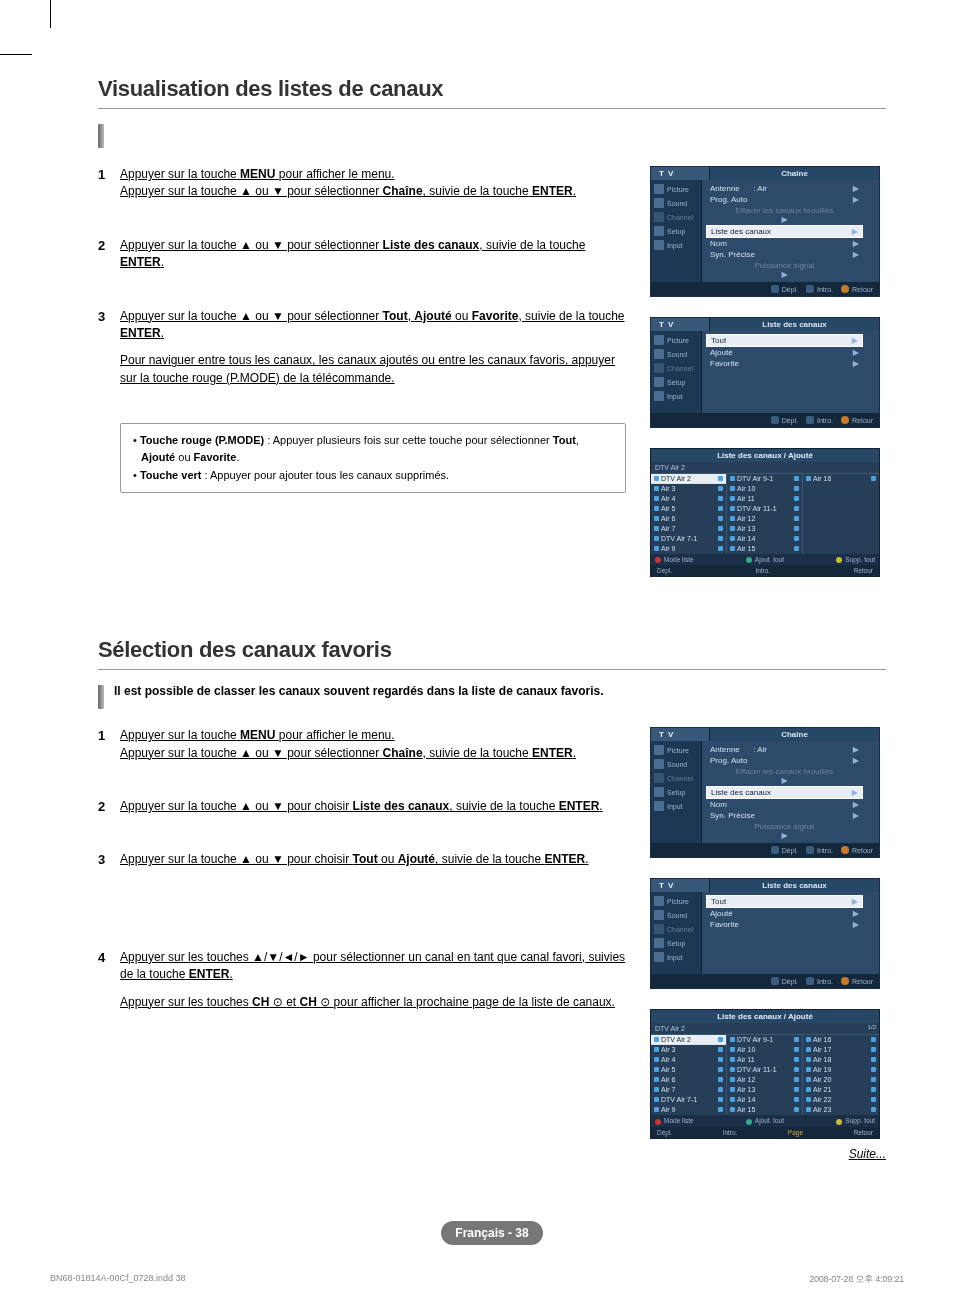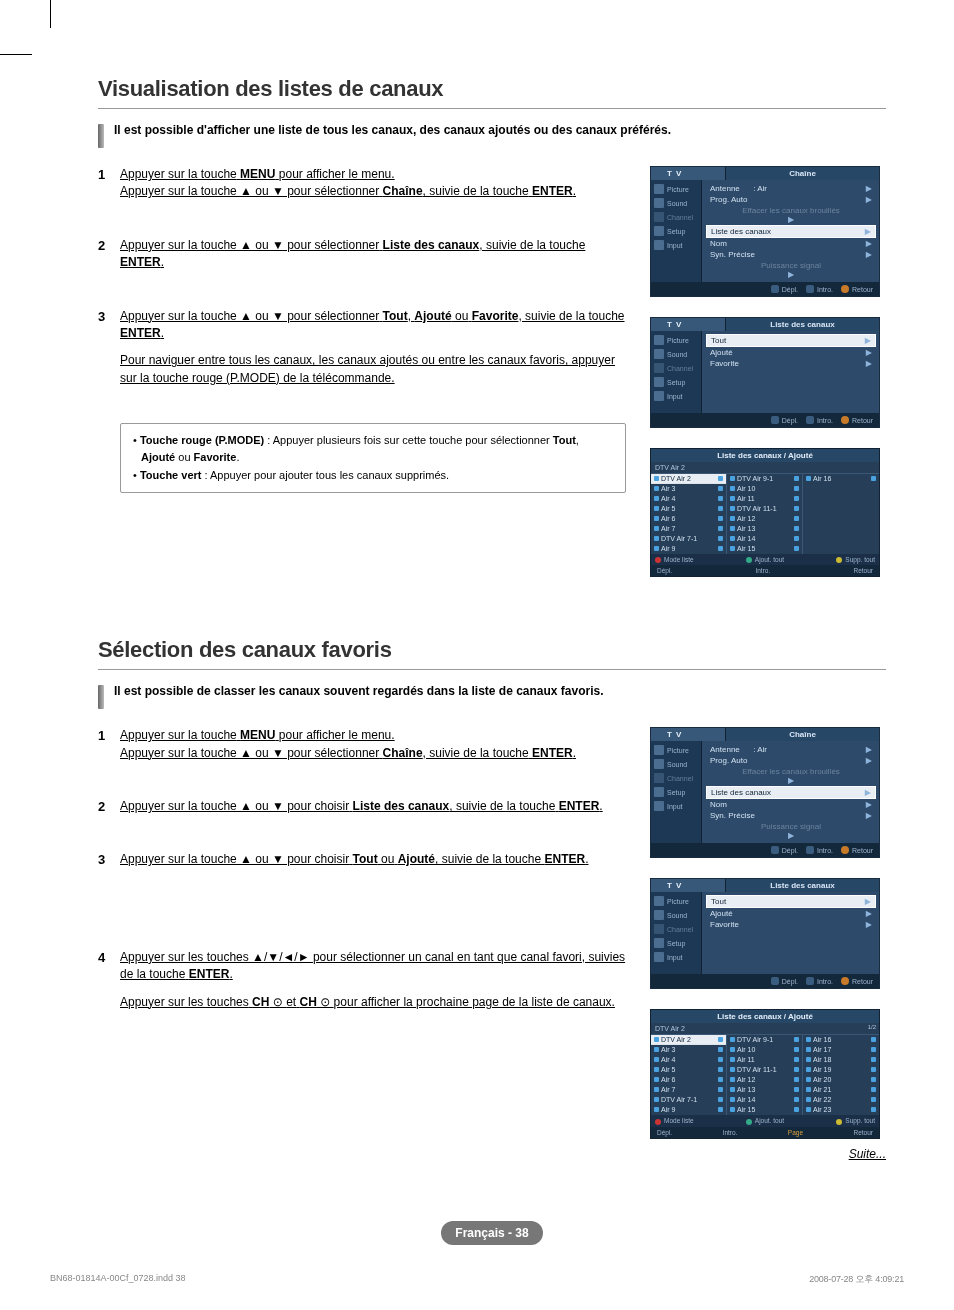--- a/index.html
+++ b/index.html
@@ -18,28 +18,28 @@
 .side-col { width:230px; }
 .step { display:flex; margin-bottom:26px; font-size:12px; line-height:1.45; }
 .step-num { width:22px; min-width:22px; font-weight:bold; font-size:13px; }
 .step-body { flex:1;text-decoration:underline; }
 .step-body p { margin:0 0 10px 0; }
 .bullets { border:1px solid #999; border-radius:2px; padding:8px 10px 6px 12px; margin-left:22px; font-size:11px; line-height:1.5; }
 .bullets li { list-style:none; text-indent:-8px; padding-left:8px; margin-bottom:2px; }
 .bullets li::before { content:"• "; }
 .osd { margin-bottom:20px; background:#2e4a6a; color:#cfe0ef; font-size:8px; border:1px solid #1a2c42; position:relative; }
 .osd-header { display:flex; background:#17283b; }
-.osd-header .tab-tv { width:42px; padding:2px 16px; background:#375878; font-weight:bold; color:#e6f0fa; border-right:1px solid #132233; font-size:8px; letter-spacing:1px; }
+.osd-header .tab-tv { width:42px; padding:2px 8px; background:#375878; font-weight:bold; color:#e6f0fa; border-right:1px solid #132233; font-size:8px; letter-spacing:1px; }
 .osd-header .tab-title { flex:1; text-align:center; padding:2px 4px; color:#d7e6f5; font-weight:bold; background:#274767; font-size:8px; }
 .osd-body { display:flex; min-height:82px; }
 .osd-sidebar { width:50px; background:#1d3855; border-right:1px solid #132233; padding:2px 0; }
 .osd-sidebar .sbi { display:flex; align-items:center; padding:2px 3px; font-size:7px; color:#9cb4cc; }
 .osd-sidebar .sbi .ic { width:10px; height:10px; background:#4b6d90; margin-right:3px; border-radius:1px; }
 .osd-sidebar .sbi.dim { opacity:.55; }
-.osd-main { flex:1; padding:3px 3px 2px 4px; position:relative; }
+.osd-main { flex:1; padding:3px 16px 2px 4px; position:relative; }
 .menu-row { display:flex; justify-content:space-between; align-items:center; padding:1px 4px; font-size:8px; }
 .menu-row.dim { color:#6a839d;flex-direction:column; }
 .menu-row.sel { background:#e8eef4; color:#102238; border:1px solid #fff; }
 .menu-row .arrow { color:#8eb4db; font-size:8px; }
 .osd-footer { display:flex; justify-content:flex-end; gap:8px; padding:3px 6px; background:#14283c; color:#9cb4cc; font-size:7px; }
 .osd-footer span { display:flex; align-items:center; gap:3px; }
 .osd-footer .ficon { display:inline-block; width:8px; height:8px; border-radius:2px; background:#3a5c7e; }
 .osd-footer .ficon.orange { background:#c77b2a; border-radius:50%; }
 
 .clist { background:#263e58; color:#cfe0ef; font-size:7px; border:1px solid #132233; }
@@ -74,21 +74,20 @@
 <div class="crop-mark-v"></div>
 
 <div class="content">
 
 <div class="section">
   <div class="sect-head">
     <span class="sect-title">Visualisation des listes de canaux</span>
   </div>
   <div class="lead-wrap">
     <div class="lead-mark"></div>
-    <div class="lead-text">Il est possible d'afficher une liste de tous les canaux, des canaux ajoutés ou des canaux préférés.</div>
   </div>
 
   <div class="columns">
     <div class="main-col">
       <div class="step">
         <div class="step-num">1</div>
         <div class="step-body">
           <p><span>Appuyer sur la touche</span> <span class="bold">MENU</span> <span>pour afficher le menu.</span><br>
           <span>Appuyer sur la touche ▲ ou ▼ pour sélectionner</span> <span class="bold">Chaîne</span><span>, suivie de la touche</span> <span class="bold">ENTER</span><span>.</span></p>
         </div>

